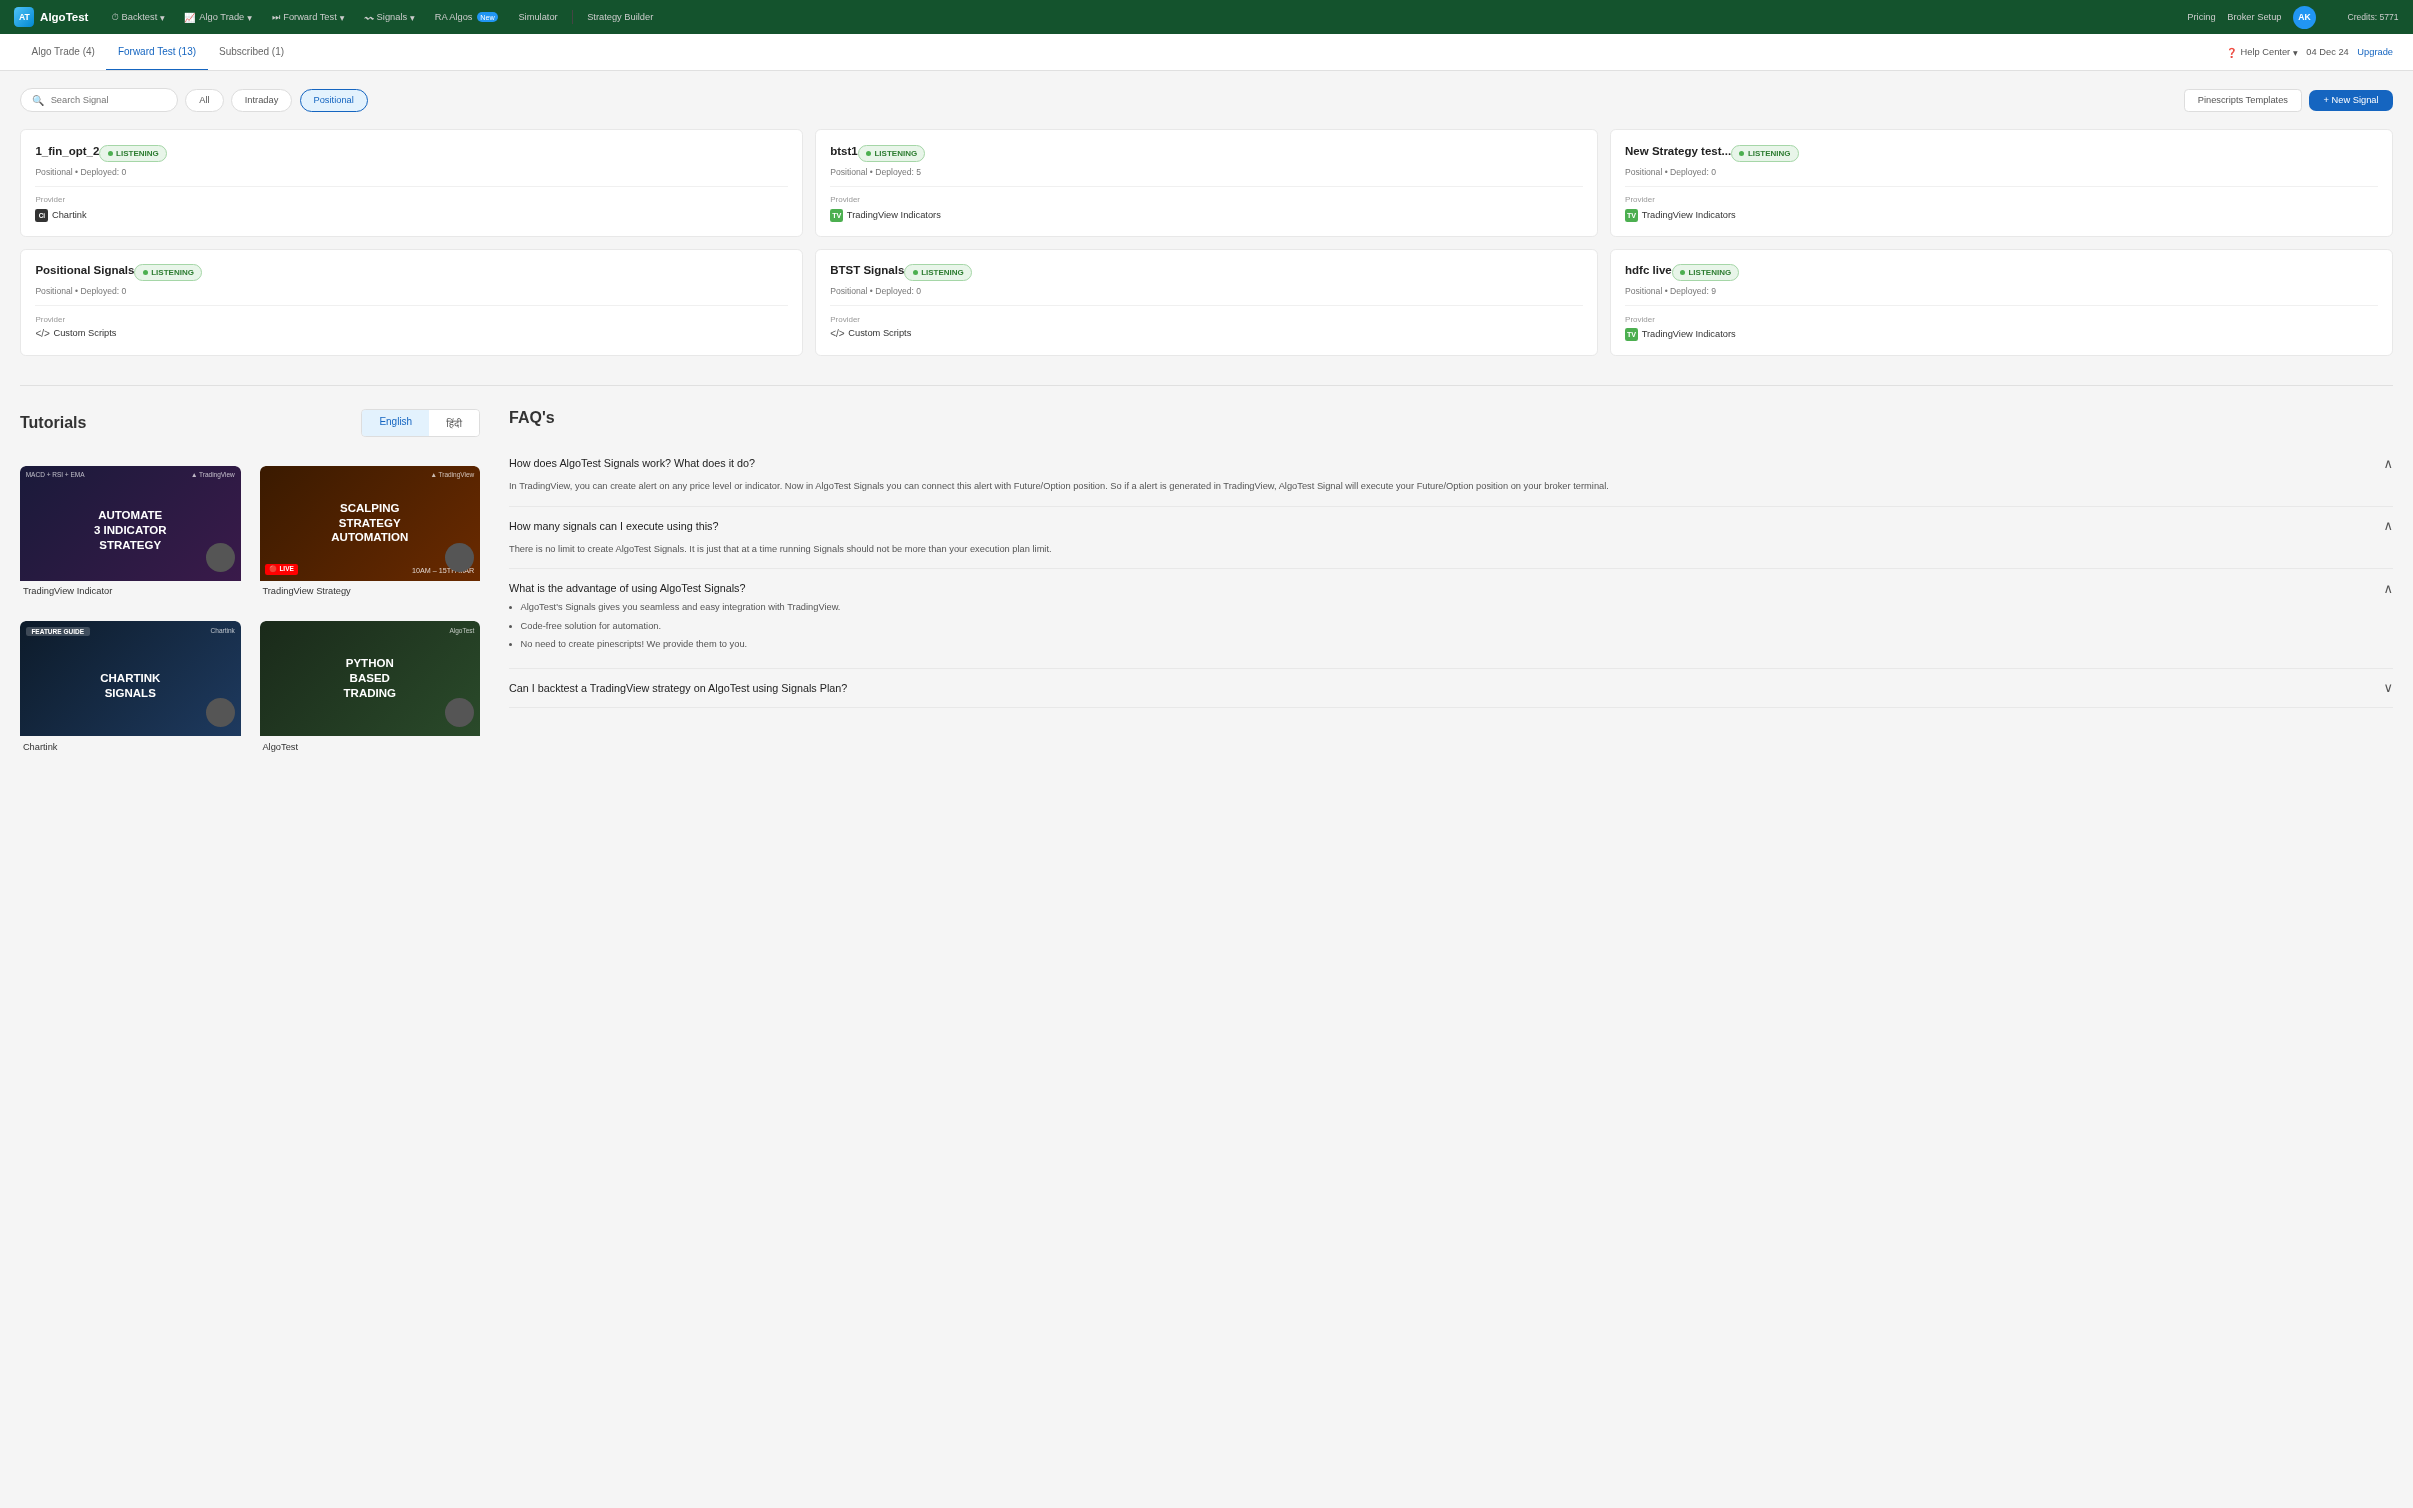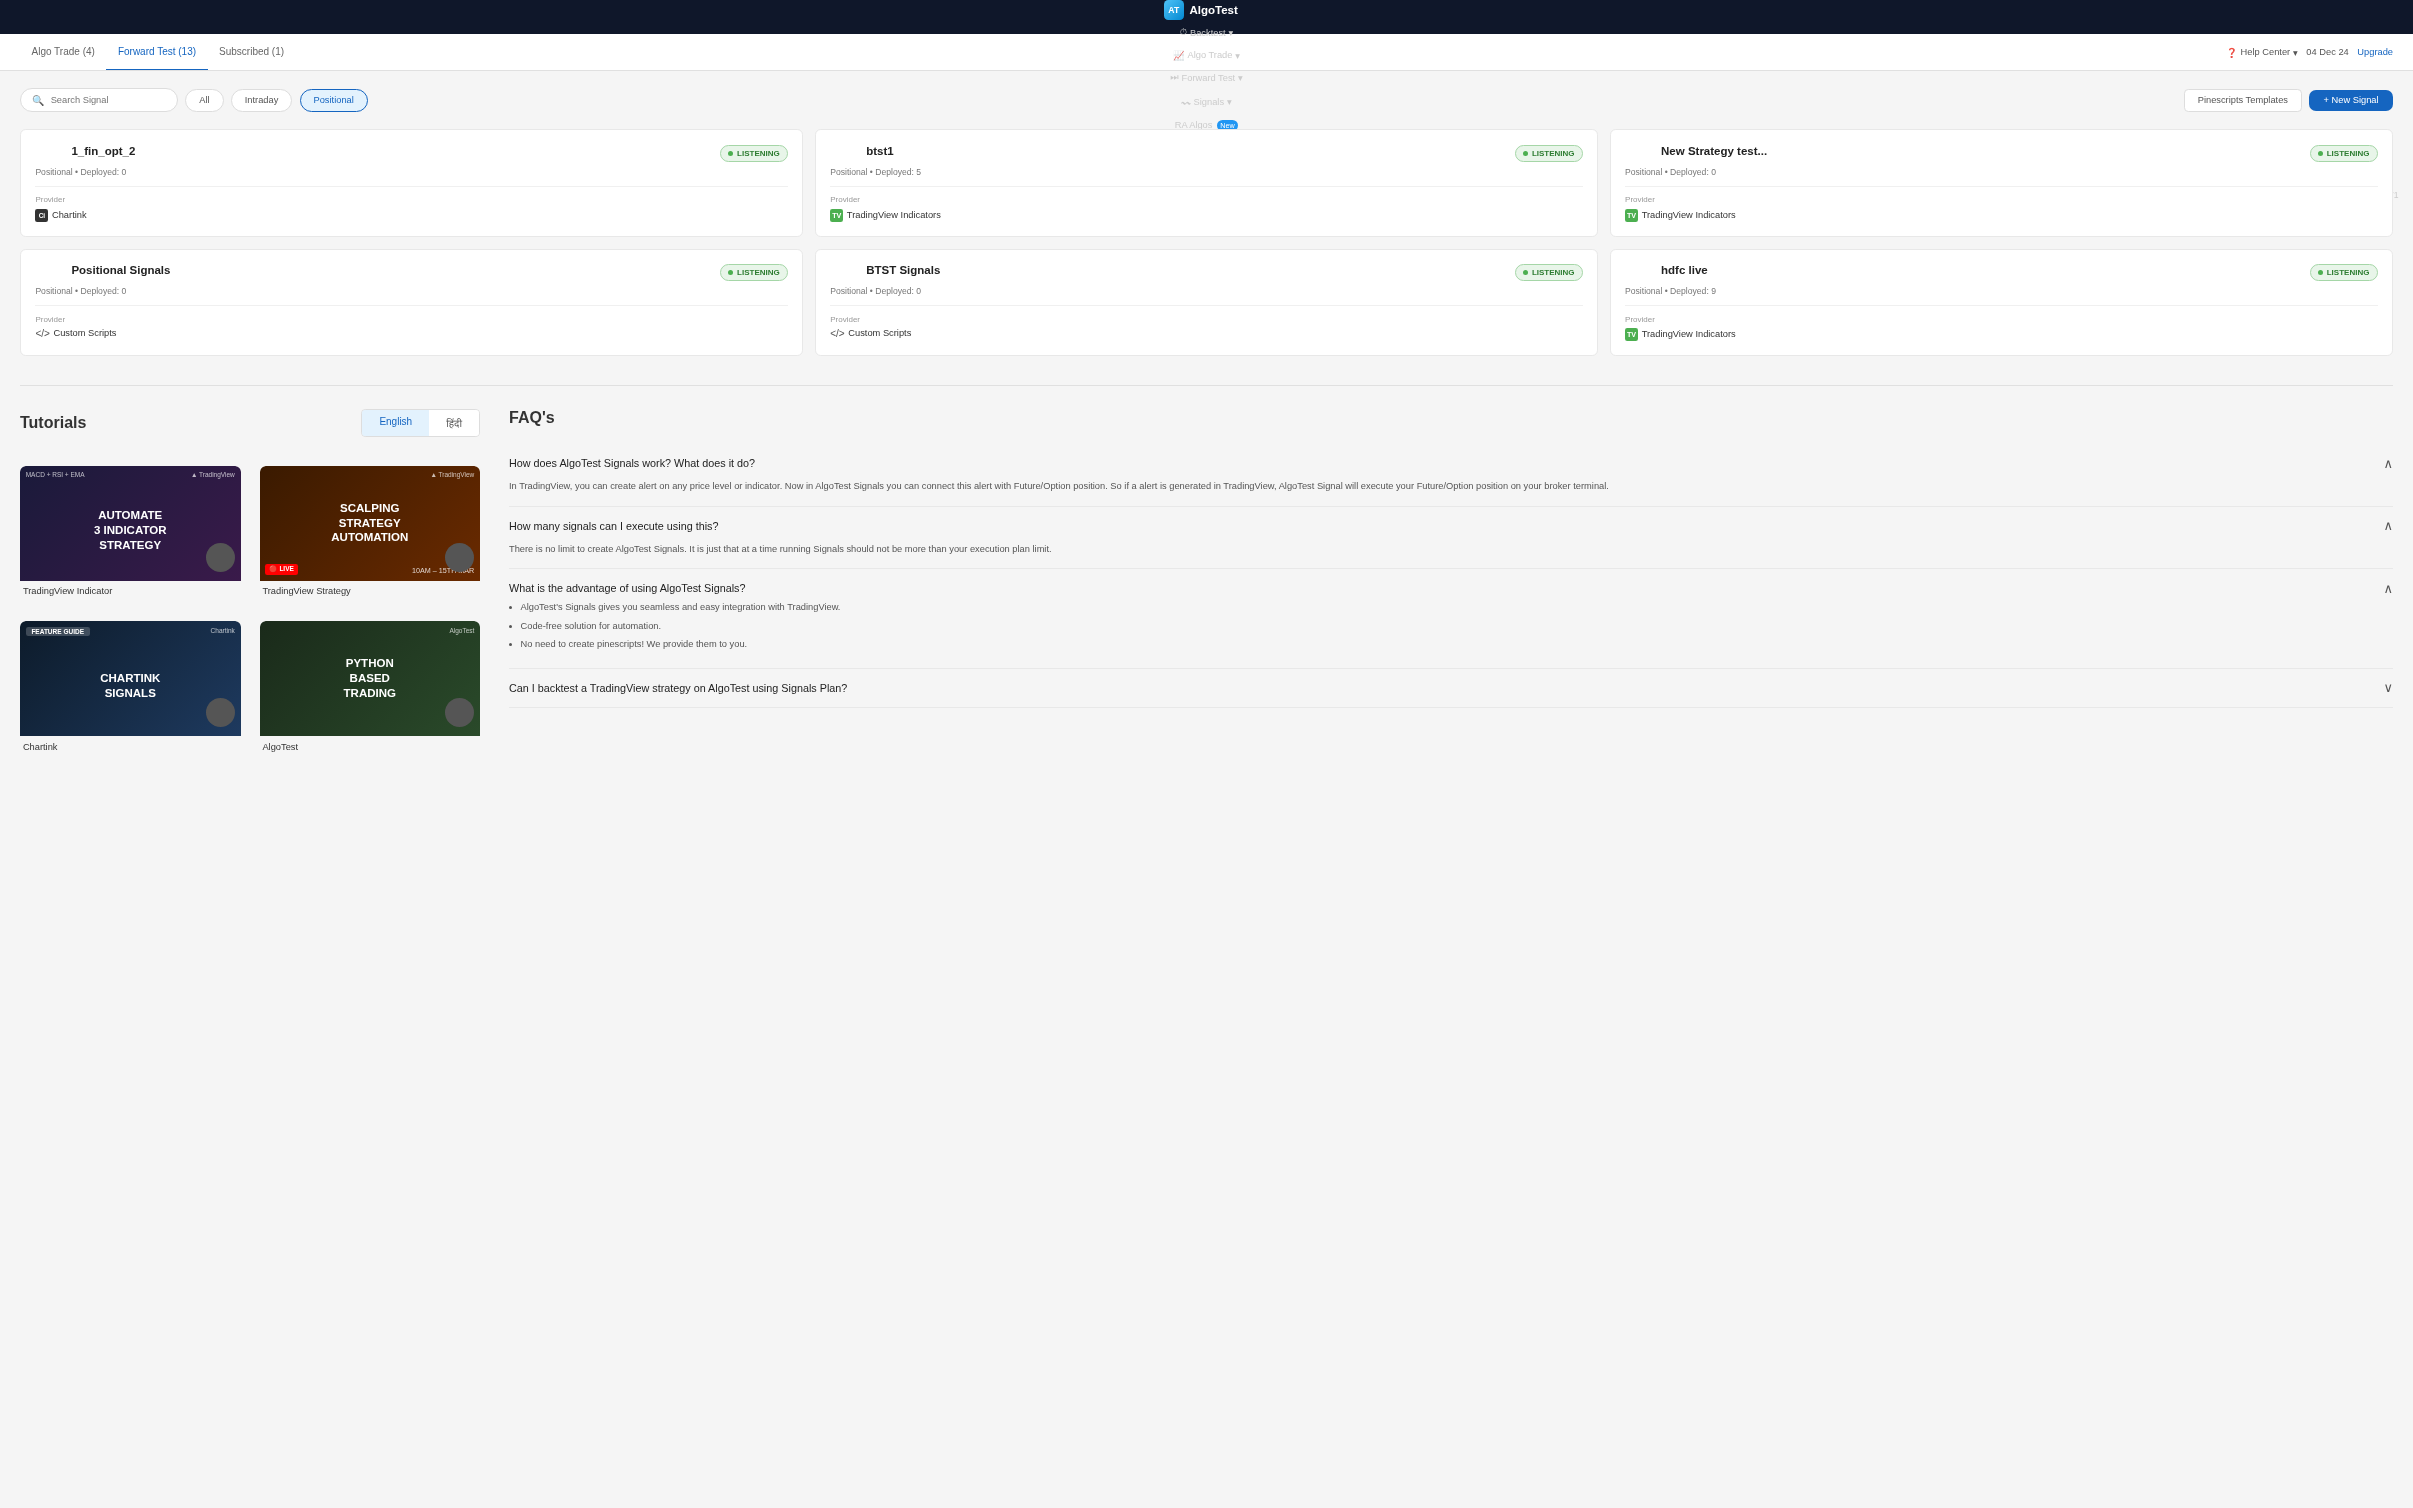--- a/index.html
+++ b/index.html
@@ -1,19 +1,19 @@
 <!DOCTYPE html>
 <html style="font-size:11.5px"><head>
   <meta charset="utf-8">
   <style>
     * { box-sizing: border-box; margin: 0; padding: 0; }
     body { font-family: -apple-system, BlinkMacSystemFont, 'Segoe UI', sans-serif; background: #f5f5f5; color: #333; font-size: 10px; }
 
     
-    .nav { background: #0f172a; display: flex; align-items: center; padding: 0 14.4px; height: 34px; gap: 2.9px; flex-direction: column; }
+    .nav { background: #14532d; display: flex; align-items: center; padding: 0 14.4px; height: 34px; gap: 2.9px; }
     .nav-logo { display: flex; align-items: center; gap: 5.7px; color: white; font-weight: 700; font-size: 11.5px; margin-right: 11.5px; }
     .nav-logo-icon { width: 20px; height: 20px; background: linear-gradient(135deg, #4fc3f7, #0288d1); border-radius: 4.3px; display: flex; align-items: center; justify-content: center; color: white; font-size: 8.6px; font-weight: bold; }
     .nav-item { color: #ccc; padding: 4.3px 8.6px; border-radius: 2.9px; cursor: pointer; font-size: 9.3px; display: flex; align-items: center; gap: 2.9px; white-space: nowrap; }
     .nav-badge { background: #2196f3; color: white; font-size: 7.2px; padding: 0.7px 3.6px; border-radius: 5.7px; margin-left: 1.4px; }
     .nav-divider { width: 0.7px; height: 14.4px; background: #444; margin: 0 2.9px; }
     .nav-right { margin-left: auto; display: flex; align-items: center; gap: 11.5px; }
     .nav-right-text { color: #ccc; font-size: 9.3px; cursor: pointer; }
     .nav-avatar { width: 23px; height: 23px; background: #2196f3; border-radius: 50%; display: flex; align-items: center; justify-content: center; color: white; font-size: 8.6px; font-weight: bold; }
     .nav-credits { color: #ccc; font-size: 8.6px; padding-left: 20px; }
 
@@ -36,21 +36,21 @@
     .search-box input { border: none; outline: none; font-size: 9.3px; color: #555; width: 100%; background: transparent; }
     .filter-btn { padding: 5.7px 13px; border: 0.7px solid #ddd; border-radius: 14.4px; background: white; cursor: pointer; font-size: 9.3px; color: #555; }
     .filter-btn.active { background: #e3f2fd; border-color: #1565c0; color: #1565c0; font-weight: 500; }
     .spacer { flex: 1; }
     .pinescripts-btn { padding: 5.7px 13px; border: 0.7px solid #ddd; border-radius: 4.3px; background: white; cursor: pointer; font-size: 9.3px; color: #555; }
     .new-signal-btn { padding: 5.7px 14.4px; background: #1565c0; color: white; border: none; border-radius: 7px; cursor: pointer; font-size: 9.3px; font-weight: 500; display: flex; align-items: center; gap: 4.3px; }
 
     
     .signals-grid { display: grid; grid-template-columns: repeat(3, 1fr); gap: 11.5px; margin-bottom: 29px; }
     .signal-card { background: white; border-radius: 5.7px; padding: 14.4px; border: 0.7px solid #e8e8e8; }
-    .signal-card-header { display: flex; align-items: flex-start; justify-content: space-between; margin-bottom: 5.7px; margin-left: 36px; }
+    .signal-card-header { display: flex; align-items: flex-start; margin-bottom: 5.7px; }
     .signal-name { font-size: 11.5px; font-weight: 600; color: #222; }
     .signal-status { display: flex; align-items: center; gap: 3.6px; padding: 2.9px 7.2px; border-radius: 8.6px; font-size: 8px; font-weight: 700; }
     .signal-status.listening { background: #e8f5e9; color: #2e7d32; border: 0.7px solid #a5d6a7; }
     .signal-dot { width: 5px; height: 5px; border-radius: 50%; }
     .signal-dot.green { background: #4caf50; }
     .signal-meta { font-size: 8.6px; color: #777; margin-bottom: 8.6px; }
     .signal-divider { border: none; border-top: 0.7px solid #f0f0f0; margin: 8.6px 0; }
     .signal-provider-label { font-size: 8px; color: #999; margin-bottom: 4.3px; }
     .signal-provider { display: flex; align-items: center; gap: 4.3px; font-size: 9.3px; color: #333; }
 

